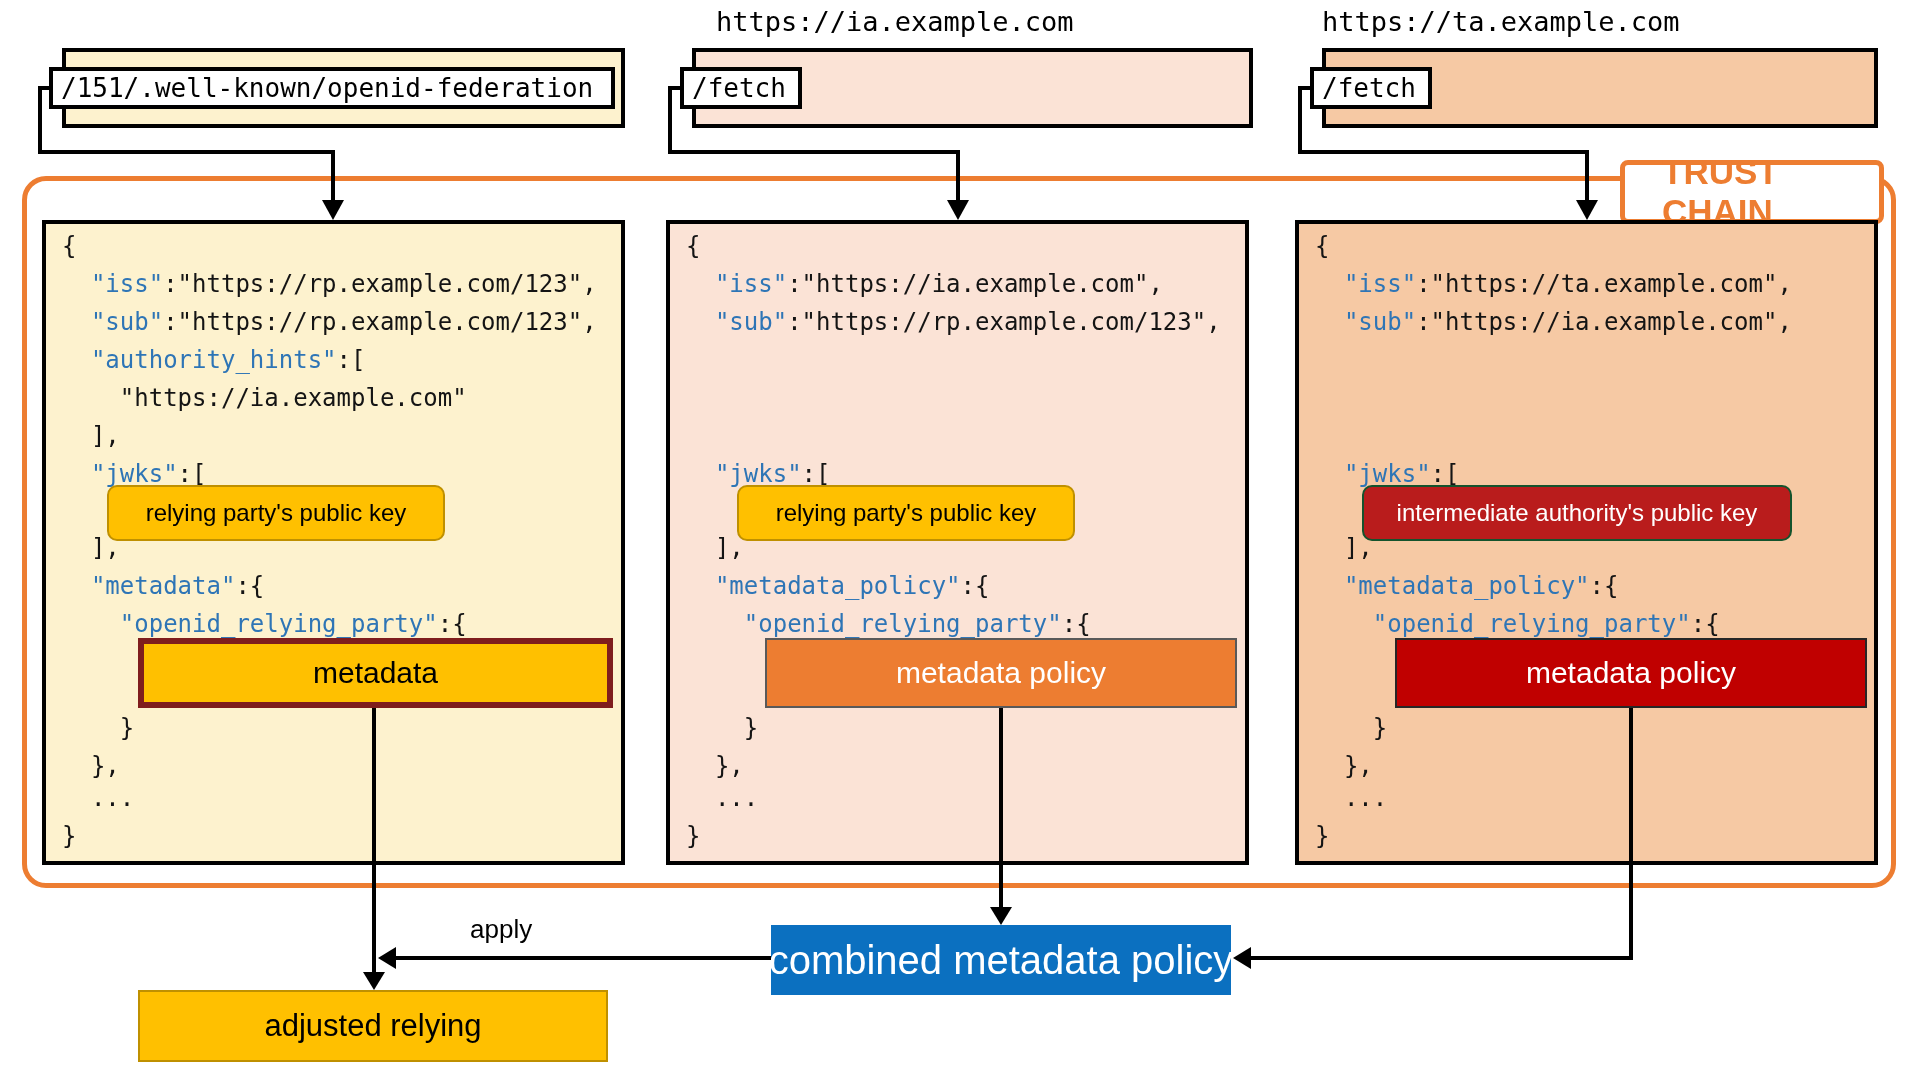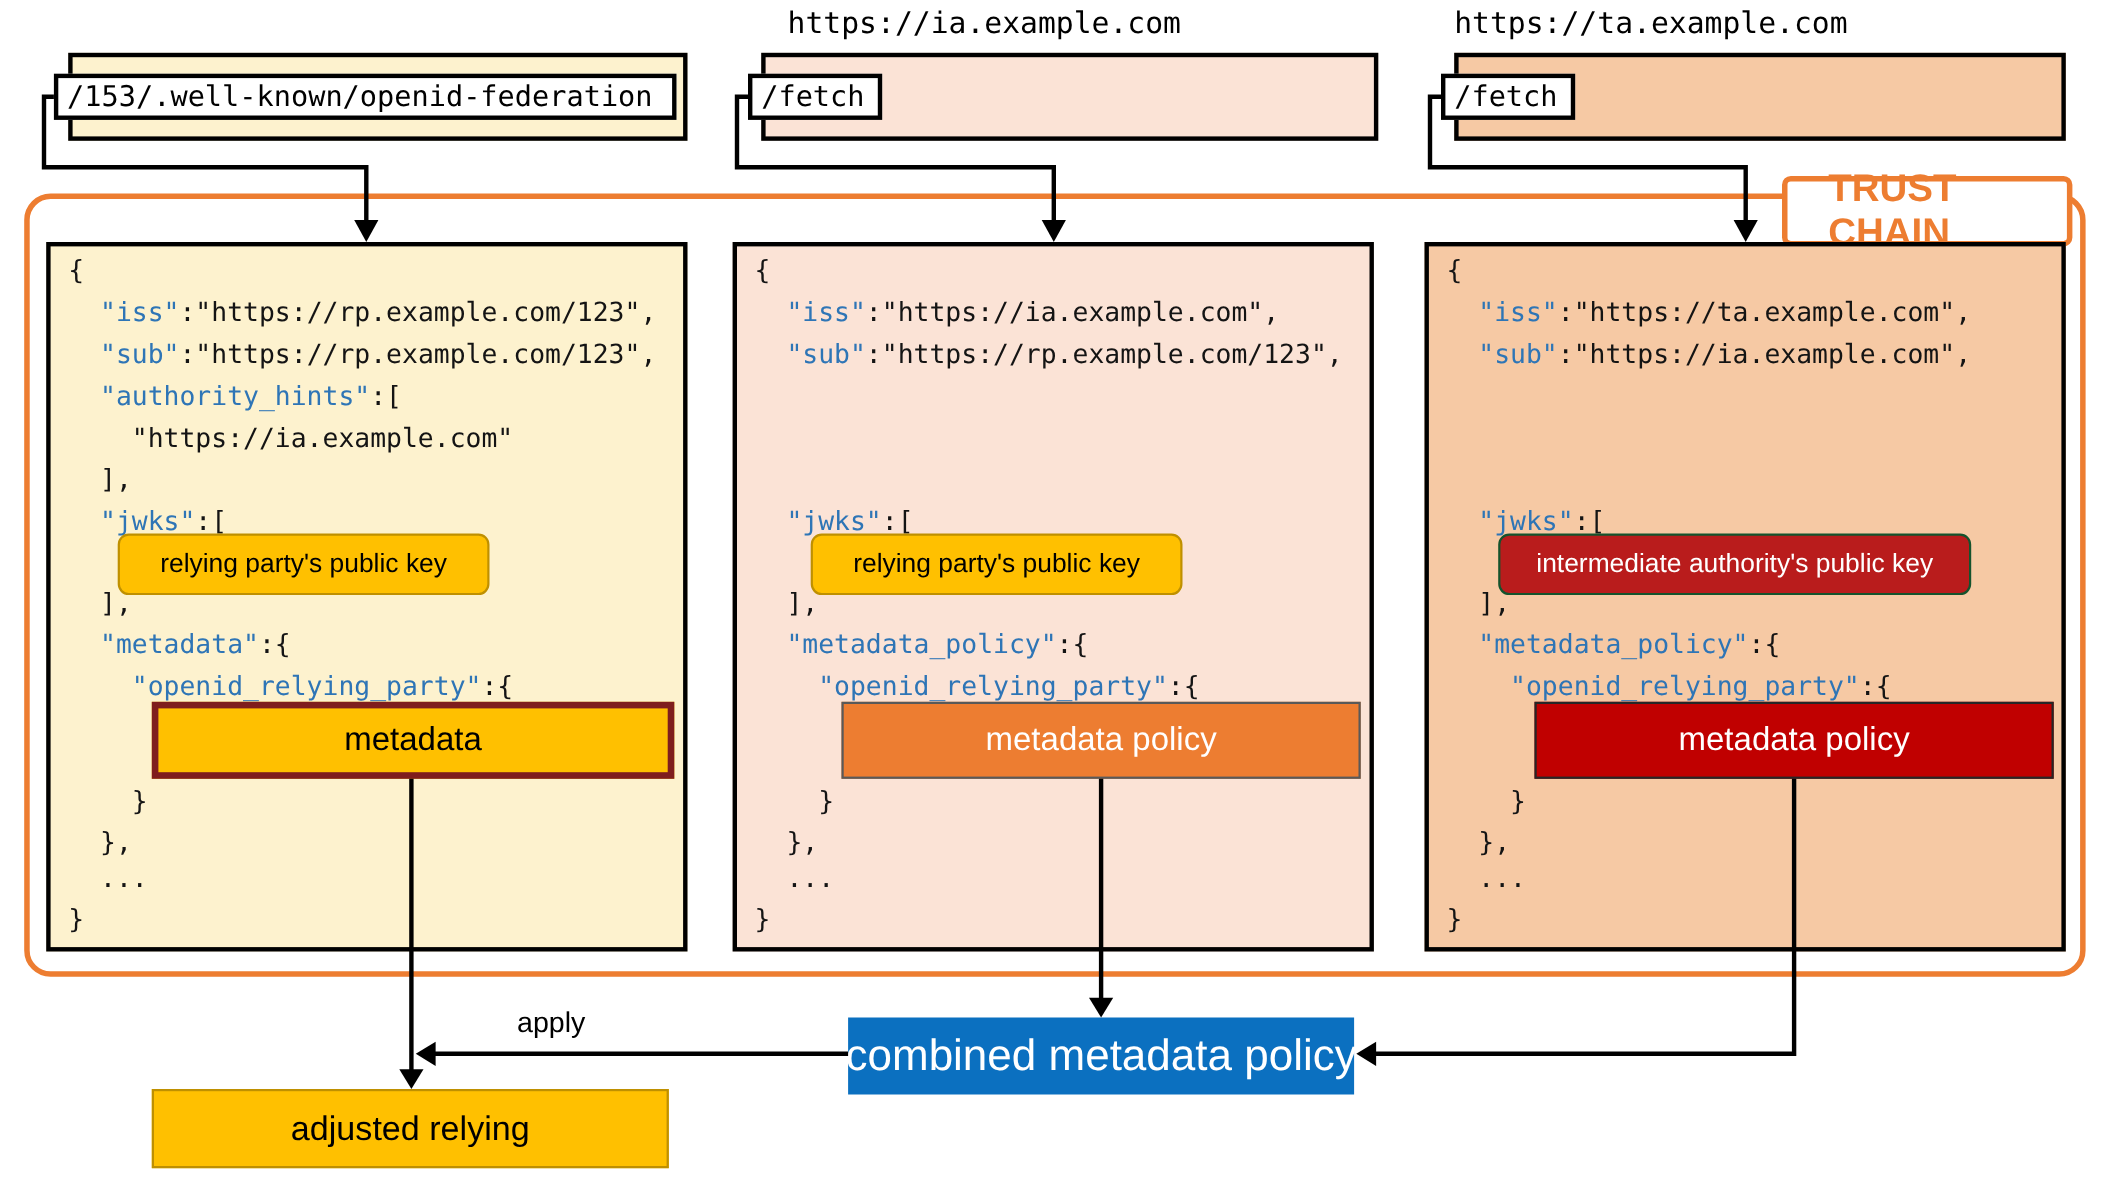--- a/index.html
+++ b/index.html
@@ -79,21 +79,21 @@
 
 <div id="canvas">
 
   <div class="url" id="url-ia">https://ia.example.com</div>
   <div class="url" id="url-ta">https://ta.example.com</div>
 
   <div class="bar" id="bar-rp"></div>
   <div class="bar" id="bar-ia"></div>
   <div class="bar" id="bar-ta"></div>
 
-  <div class="pathbox" id="path-rp">/153/.well-known/openid-federation</div>
+  <div class="pathbox" id="path-rp">/151/.well-known/openid-federation</div>
   <div class="pathbox" id="path-ia">/fetch</div>
   <div class="pathbox" id="path-ta">/fetch</div>
 
   <div id="trust-rect"></div>
   <div id="trust-label">TRUST CHAIN</div>
 
   <div class="jbox" id="jbox-rp">
     <div class="cl r0"><span class="p">{</span></div>
     <div class="cl r1"><span class="p">  </span><span class="k">"iss"</span><span class="p">:"https://rp.example.com/123",</span></div>
     <div class="cl r2"><span class="p">  </span><span class="k">"sub"</span><span class="p">:"https://rp.example.com/123",</span></div>

